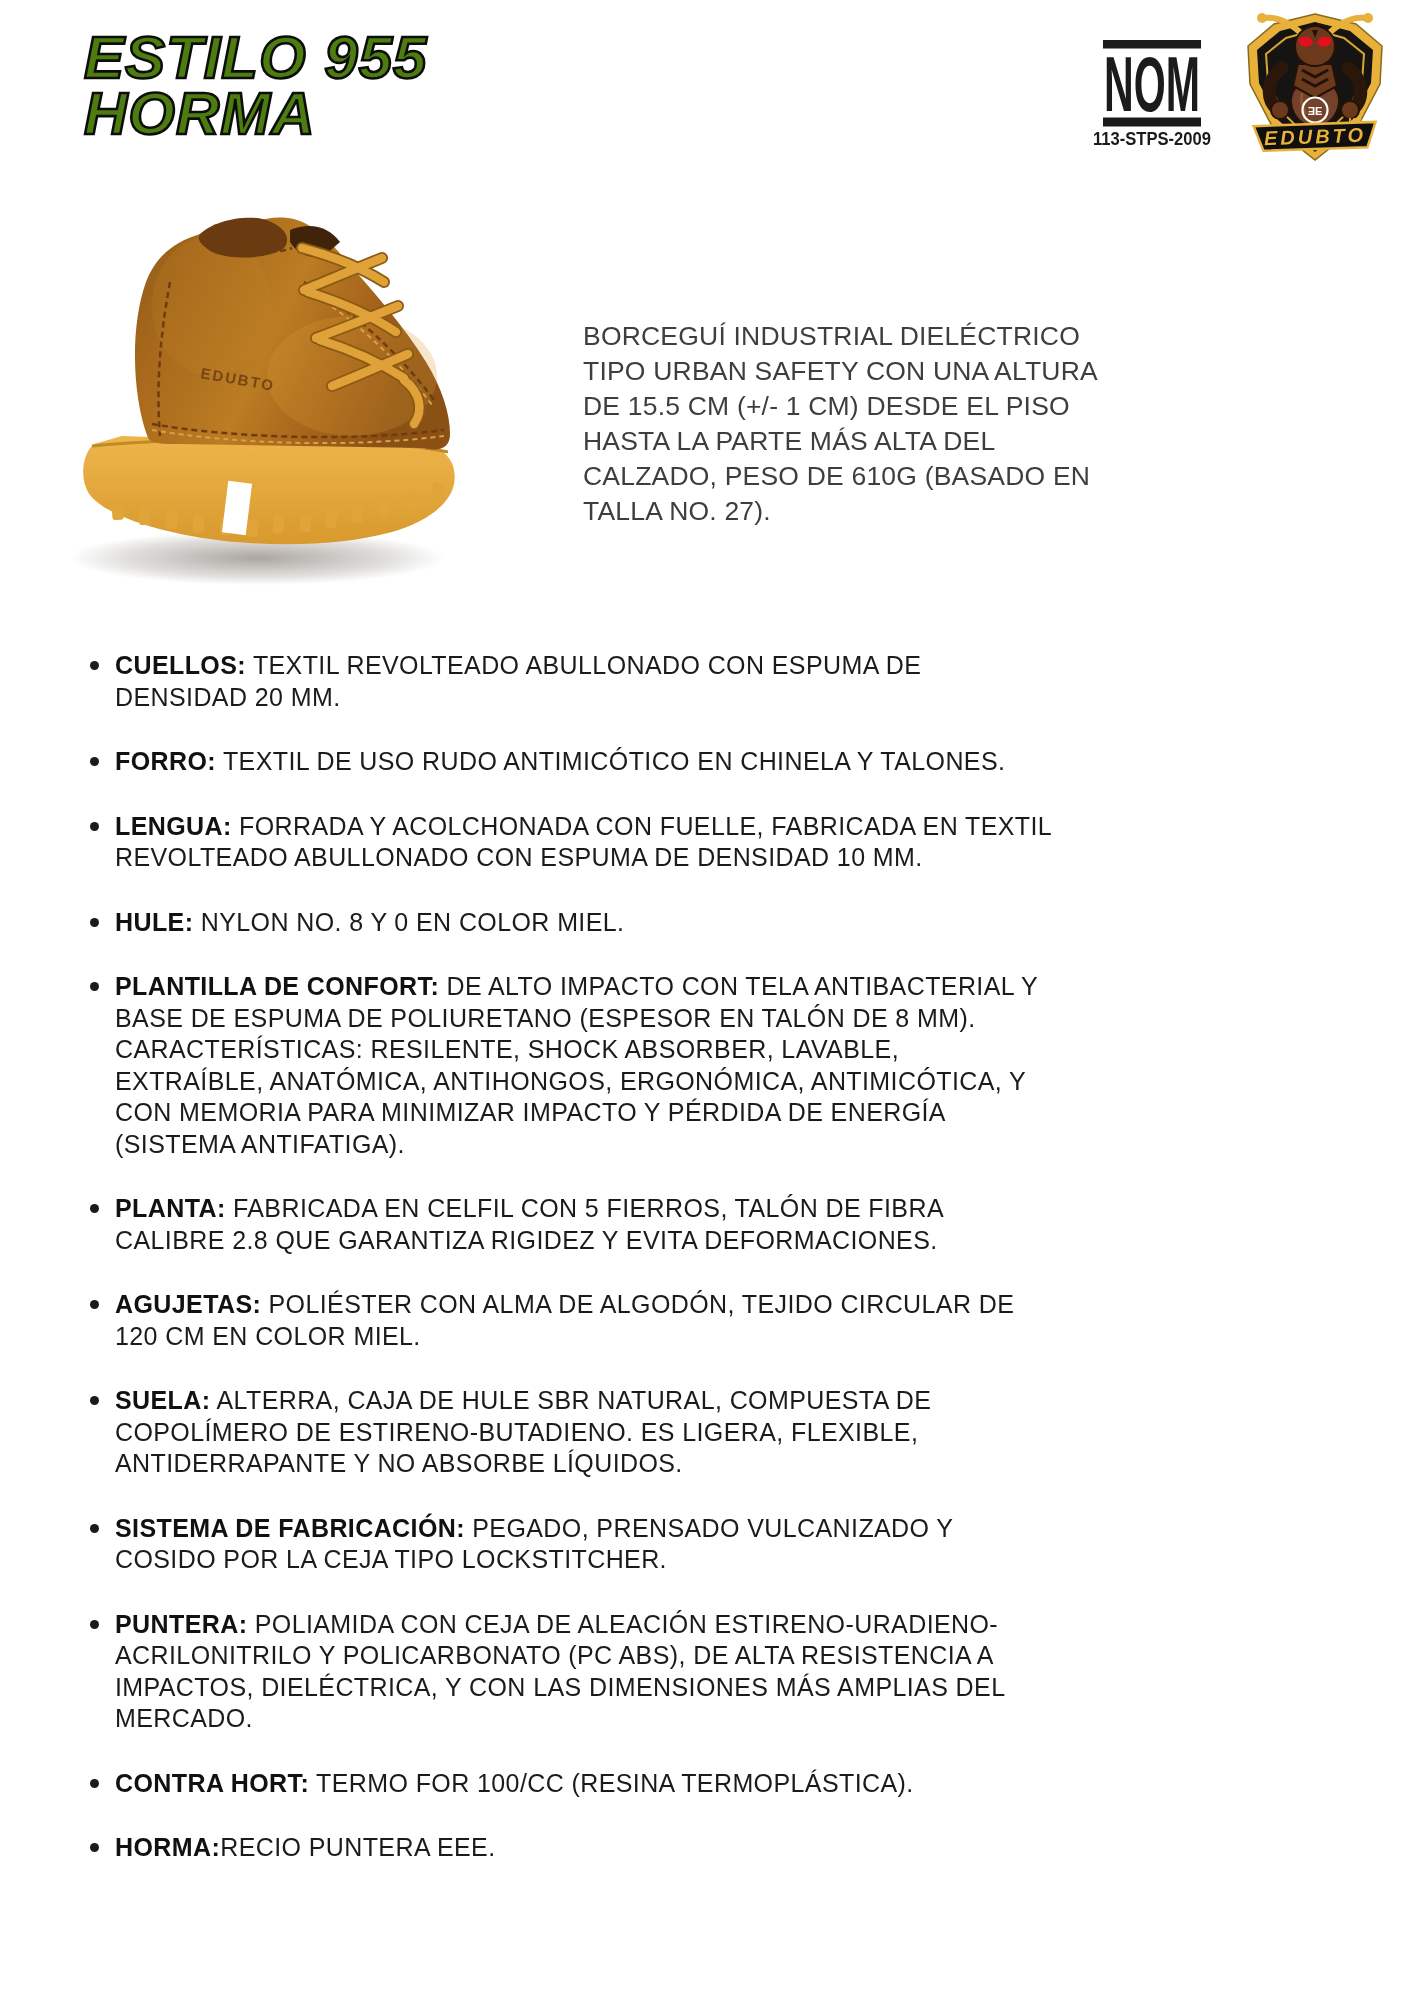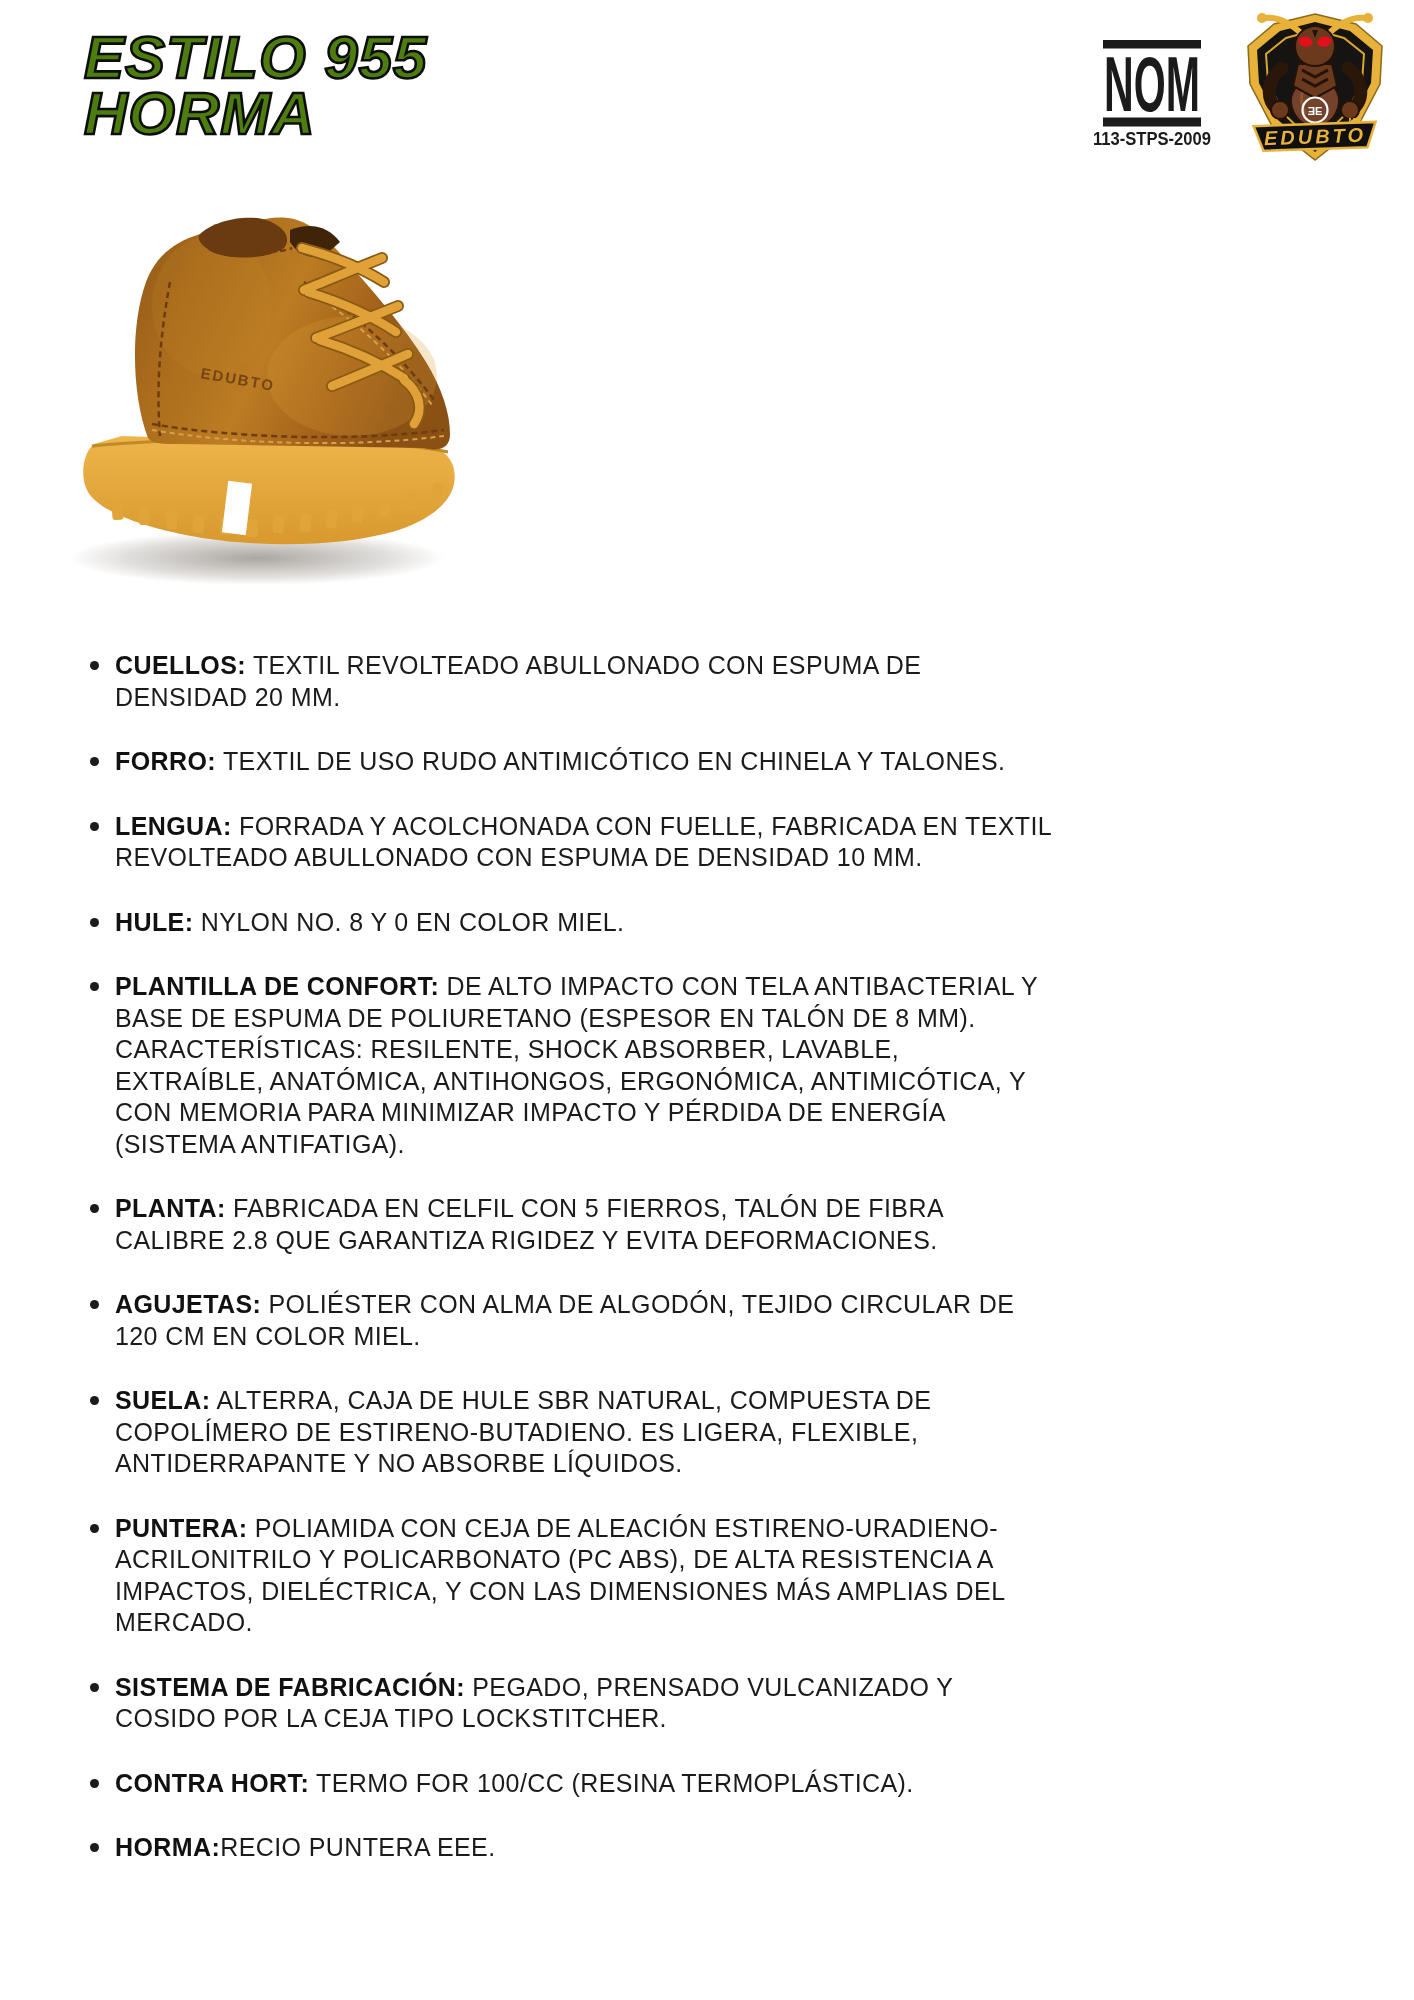--- a/index.html
+++ b/index.html
@@ -161,41 +161,42 @@
         <path d="M330,72 C300,84 272,96 252,104"></path>
         <path d="M256,106 C288,116 320,130 344,146"></path>
         <path d="M346,120 C316,132 286,144 264,152"></path>
         <path d="M268,154 C300,164 330,178 352,192"></path>
         <path d="M356,168 C328,180 300,192 280,200"></path>
         <path d="M352,194 C368,206 372,224 362,238"></path>
       </g>
     </g>
   </svg>
 
+  <p class="description">BORCEGUÍ INDUSTRIAL DIELÉCTRICO TIPO URBAN SAFETY CON UNA ALTURA DE 15.5 CM (+/- 1 CM) DESDE EL PISO HASTA LA PARTE MÁS ALTA DEL CALZADO, PESO DE 610G (BASADO EN TALLA NO. 27).</p>
 
   <ul class="specs">
 
     <li><b class="spec-label">CUELLOS:</b><span class="spec-text"> TEXTIL REVOLTEADO ABULLONADO CON ESPUMA DE DENSIDAD 20 MM.</span></li>
 
     <li><b class="spec-label">FORRO:</b><span class="spec-text"> TEXTIL DE USO RUDO ANTIMICÓTICO EN CHINELA Y TALONES.</span></li>
 
     <li><b class="spec-label">LENGUA:</b><span class="spec-text"> FORRADA Y ACOLCHONADA CON FUELLE, FABRICADA EN TEXTIL REVOLTEADO ABULLONADO CON ESPUMA DE DENSIDAD 10 MM.</span></li>
 
     <li><b class="spec-label">HULE:</b><span class="spec-text"> NYLON NO. 8 Y 0 EN COLOR MIEL.</span></li>
 
     <li><b class="spec-label">PLANTILLA DE CONFORT:</b><span class="spec-text"> DE ALTO IMPACTO CON TELA ANTIBACTERIAL Y BASE DE ESPUMA DE POLIURETANO (ESPESOR EN TALÓN DE 8 MM). CARACTERÍSTICAS: RESILENTE, SHOCK ABSORBER, LAVABLE, EXTRAÍBLE, ANATÓMICA, ANTIHONGOS, ERGONÓMICA, ANTIMICÓTICA, Y CON MEMORIA PARA MINIMIZAR IMPACTO Y PÉRDIDA DE ENERGÍA (SISTEMA ANTIFATIGA).</span></li>
 
     <li><b class="spec-label">PLANTA:</b><span class="spec-text"> FABRICADA EN CELFIL CON 5 FIERROS, TALÓN DE FIBRA CALIBRE 2.8 QUE GARANTIZA RIGIDEZ Y EVITA DEFORMACIONES.</span></li>
 
     <li><b class="spec-label">AGUJETAS:</b><span class="spec-text"> POLIÉSTER CON ALMA DE ALGODÓN, TEJIDO CIRCULAR DE 120 CM EN COLOR MIEL.</span></li>
 
     <li><b class="spec-label">SUELA:</b><span class="spec-text"> ALTERRA, CAJA DE HULE SBR NATURAL, COMPUESTA DE COPOLÍMERO DE ESTIRENO-BUTADIENO. ES LIGERA, FLEXIBLE, ANTIDERRAPANTE Y NO ABSORBE LÍQUIDOS.</span></li>
 
+    <li><b class="spec-label">SISTEMA DE FABRICACIÓN:</b><span class="spec-text"> PEGADO, PRENSADO VULCANIZADO Y COSIDO POR LA CEJA TIPO LOCKSTITCHER.</span></li>
+
     <li><b class="spec-label">PUNTERA:</b><span class="spec-text"> POLIAMIDA CON CEJA DE ALEACIÓN ESTIRENO-URADIENO-ACRILONITRILO Y POLICARBONATO (PC ABS), DE ALTA RESISTENCIA A IMPACTOS, DIELÉCTRICA, Y CON LAS DIMENSIONES MÁS AMPLIAS DEL MERCADO.</span></li>
-
-    <li><b class="spec-label">SISTEMA DE FABRICACIÓN:</b><span class="spec-text"> PEGADO, PRENSADO VULCANIZADO Y COSIDO POR LA CEJA TIPO LOCKSTITCHER.</span></li>
 
     <li><b class="spec-label">CONTRA HORT:</b><span class="spec-text"> TERMO FOR 100/CC (RESINA TERMOPLÁSTICA).</span></li>
 
     <li><b class="spec-label">HORMA:</b><span class="spec-text">RECIO PUNTERA EEE.</span></li>
   </ul>
 
 </div>
 
 </body></html>

